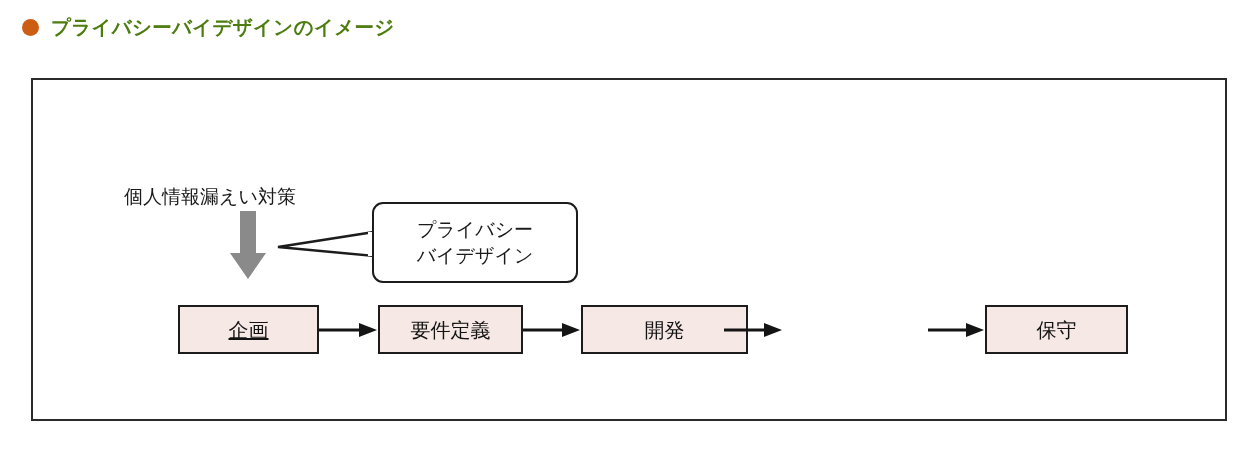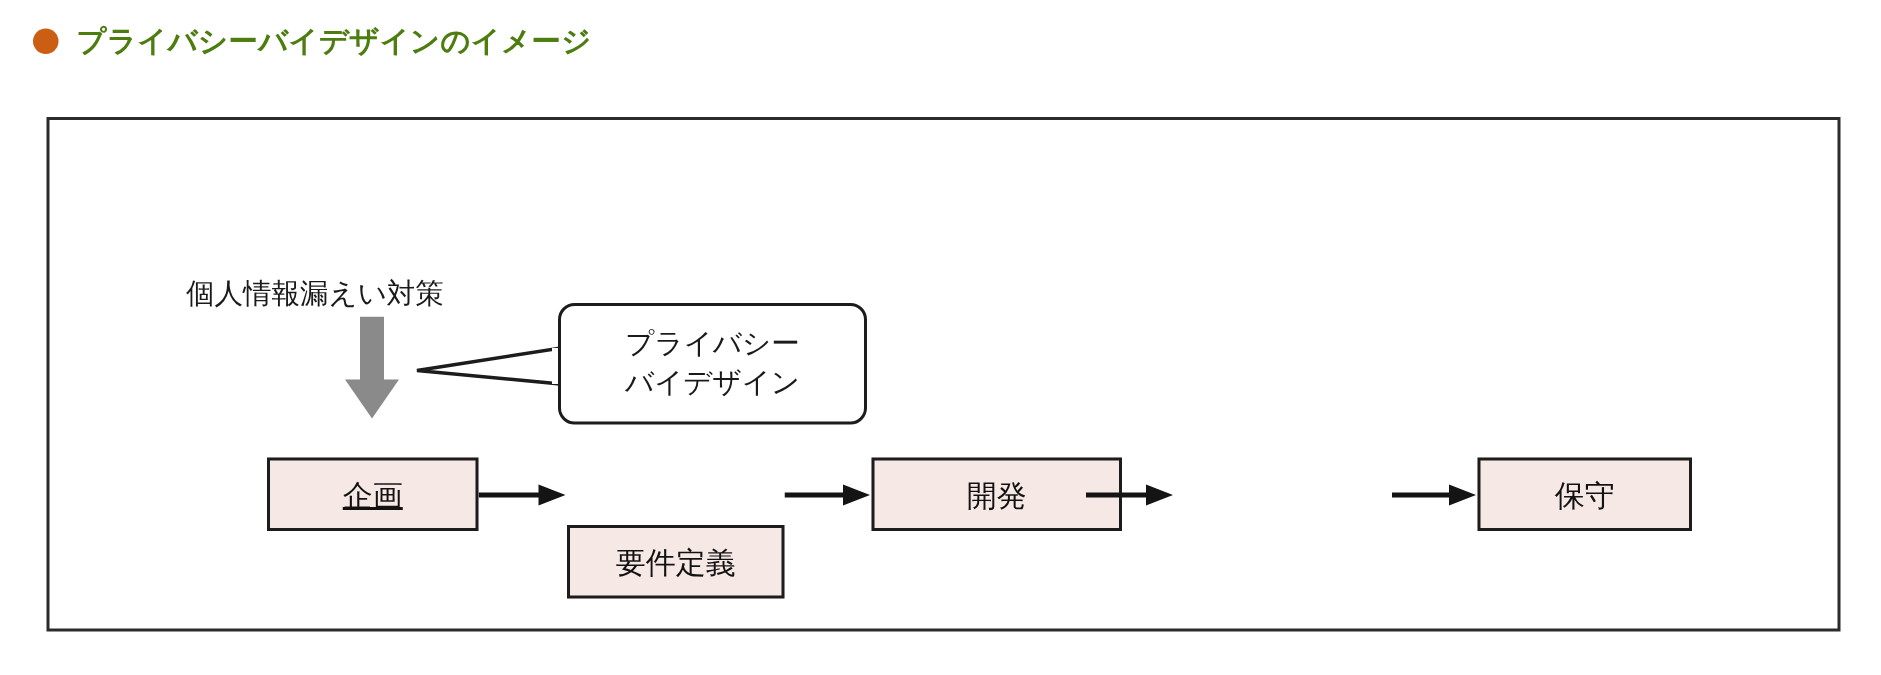--- a/index.html
+++ b/index.html
@@ -174,21 +174,21 @@
 
     <div class="callout">
       <div class="callout-body"></div>
       <div class="callout-text">
         <span>プライバシー</span>
         <span>バイデザイン</span>
       </div>
     </div>
 
     <div class="proc-box" style="left:178px; width:141px;text-decoration:underline;">企画</div>
-    <div class="proc-box" style="left:378px; width:145px;margin-top:45px;">要件定義</div>
+    <div class="proc-box" style="left:378px; width:145px;">要件定義</div>
     <div class="proc-box" style="left:581px; width:167px;">開発</div>
     <div class="proc-box" style="left:985px; width:143px;text-align:center;">保守</div>
 
     <svg class="flow-arrow" style="left:319px; width:58px;" viewBox="0 0 58 16" preserveAspectRatio="none" aria-hidden="true">
       <line x1="0" y1="8" x2="42" y2="8" stroke="#141414" stroke-width="3.2"></line>
       <polygon points="40,1 58,8 40,15" fill="#141414"></polygon>
     </svg>
     <svg class="flow-arrow" style="left:523px; width:57px;" viewBox="0 0 57 16" preserveAspectRatio="none" aria-hidden="true">
       <line x1="0" y1="8" x2="41" y2="8" stroke="#141414" stroke-width="3.2"></line>
       <polygon points="39,1 57,8 39,15" fill="#141414"></polygon>

